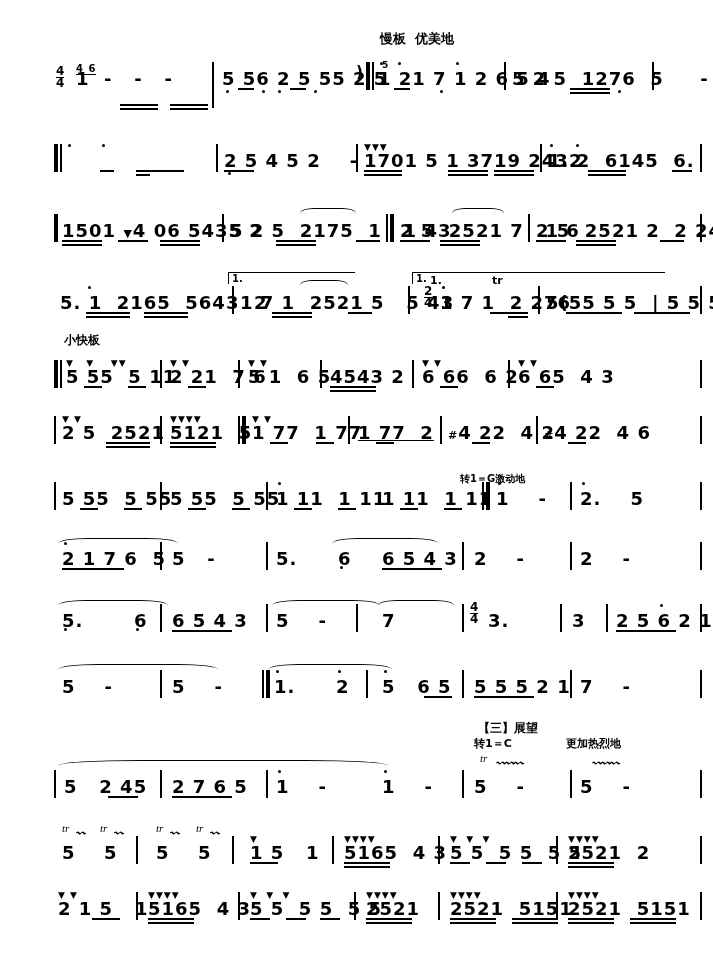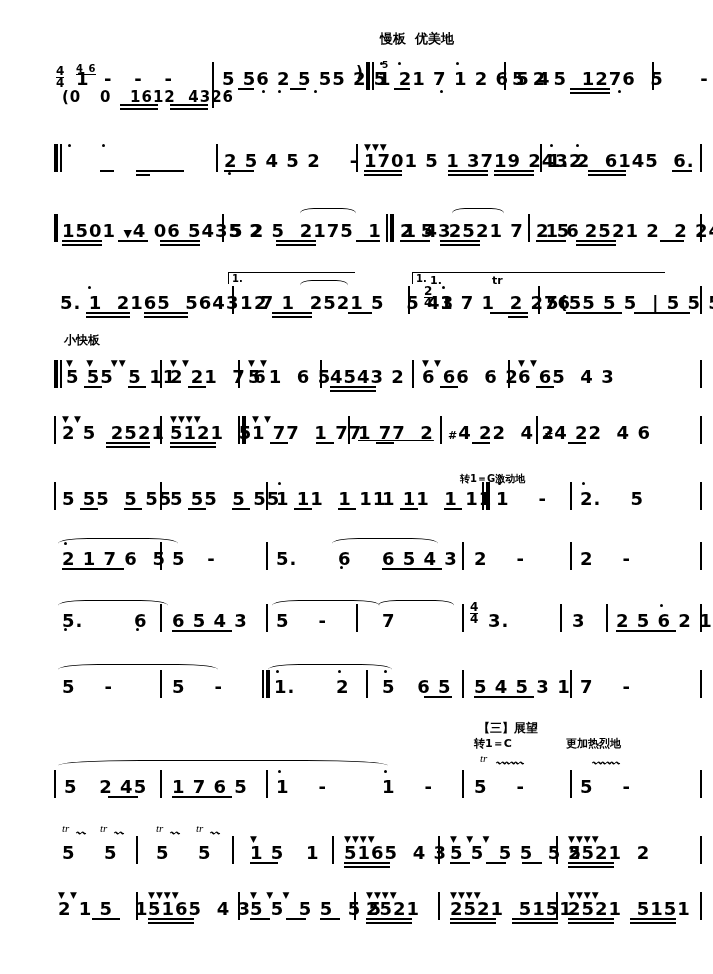--- a/index.html
+++ b/index.html
@@ -80,21 +80,20 @@
   <div class="beam" style="left:394px;top:88px;width:16px;"></div>
   <div class="dot" style="left:440px;top:90px;"></div>
 
   <div class="barline" style="left:504px;top:62px;height:28px;"></div>
   <div class="t num big" style="left:512px;top:68px;">5 2 5&nbsp; 1276&nbsp; 5&nbsp; &nbsp;&nbsp;&nbsp;-</div>
   <div class="beam" style="left:570px;top:88px;width:40px;"></div>
   <div class="beam" style="left:570px;top:92px;width:40px;"></div>
   <div class="dot" style="left:618px;top:90px;"></div>
   <div class="barline" style="left:652px;top:62px;height:28px;"></div>
 
-  <div class="t num mid" style="left:62px;top:88px;">(0 &nbsp;&nbsp;0 &nbsp;&nbsp;1612 &nbsp;4326</div>
   <div class="beam" style="left:120px;top:104px;width:38px;"></div>
   <div class="beam" style="left:120px;top:108px;width:38px;"></div>
   <div class="beam" style="left:170px;top:104px;width:38px;"></div>
   <div class="beam" style="left:170px;top:108px;width:38px;"></div>
   <div class="barline" style="left:212px;top:84px;height:24px;"></div>
 
   <div class="repeat-thick" style="left:54px;top:144px;height:28px;"></div>
   <div class="repeat-thin" style="left:60px;top:144px;height:28px;"></div>
   <div class="dot" style="left:68px;top:144px;"></div>
   <div class="dot" style="left:102px;top:144px;"></div>
@@ -352,41 +351,41 @@
   <div class="dot" style="left:276px;top:670px;"></div>
   <div class="t num big" style="left:336px;top:676px;">2</div>
   <div class="dot" style="left:338px;top:670px;"></div>
   <div class="barline" style="left:366px;top:670px;height:28px;"></div>
 
   <div class="t num big" style="left:382px;top:676px;">5 &nbsp;&nbsp;6 5</div>
   <div class="dot" style="left:384px;top:670px;"></div>
   <div class="beam" style="left:424px;top:696px;width:28px;"></div>
   <div class="barline" style="left:462px;top:670px;height:28px;"></div>
 
-  <div class="t num big" style="left:474px;top:676px;">5 4 5 3 1</div>
+  <div class="t num big" style="left:474px;top:676px;">5 5 5 2 1</div>
   <div class="beam" style="left:474px;top:696px;width:60px;"></div>
   <div class="barline" style="left:570px;top:670px;height:28px;"></div>
   <div class="t num big" style="left:580px;top:676px;">7 &nbsp;&nbsp;&nbsp;-</div>
   <div class="barline" style="left:700px;top:670px;height:28px;"></div>
 
   <div class="t cn" style="left:478px;top:720px;font-size:12px;">【三】展望</div>
   <div class="t cn" style="left:474px;top:736px;font-size:11px;">转1＝C</div>
   <div class="t cn" style="left:566px;top:736px;font-size:11px;">更加热烈地</div>
   <div class="t small" style="left:480px;top:752px;font-style:italic;">tr</div>
   <div class="wavy" style="left:496px;top:754px;">〰〰〰</div>
   <div class="t small" style="left:576px;top:752px;font-style:italic;"></div>
   <div class="wavy" style="left:592px;top:754px;">〰〰〰</div>
 
   <div class="slur" style="left:58px;top:760px;width:330px;"></div>
   <div class="barline" style="left:54px;top:770px;height:28px;"></div>
   <div class="t num big" style="left:64px;top:776px;">5 &nbsp;&nbsp;2 45</div>
   <div class="beam" style="left:108px;top:796px;width:30px;"></div>
   <div class="barline" style="left:160px;top:770px;height:28px;"></div>
 
-  <div class="t num big" style="left:172px;top:776px;">1 7 6 5</div>
+  <div class="t num big" style="left:172px;top:776px;">2 7 6 5</div>
   <div class="beam" style="left:172px;top:796px;width:60px;"></div>
   <div class="barline" style="left:266px;top:770px;height:28px;"></div>
 
   <div class="t num big" style="left:276px;top:776px;">1 &nbsp;&nbsp;&nbsp;-</div>
   <div class="dot" style="left:278px;top:770px;"></div>
   <div class="t num big" style="left:382px;top:776px;">1 &nbsp;&nbsp;&nbsp;-</div>
   <div class="dot" style="left:384px;top:770px;"></div>
   <div class="barline" style="left:462px;top:770px;height:28px;"></div>
 
   <div class="t num big" style="left:474px;top:776px;">5 &nbsp;&nbsp;&nbsp;-</div>

